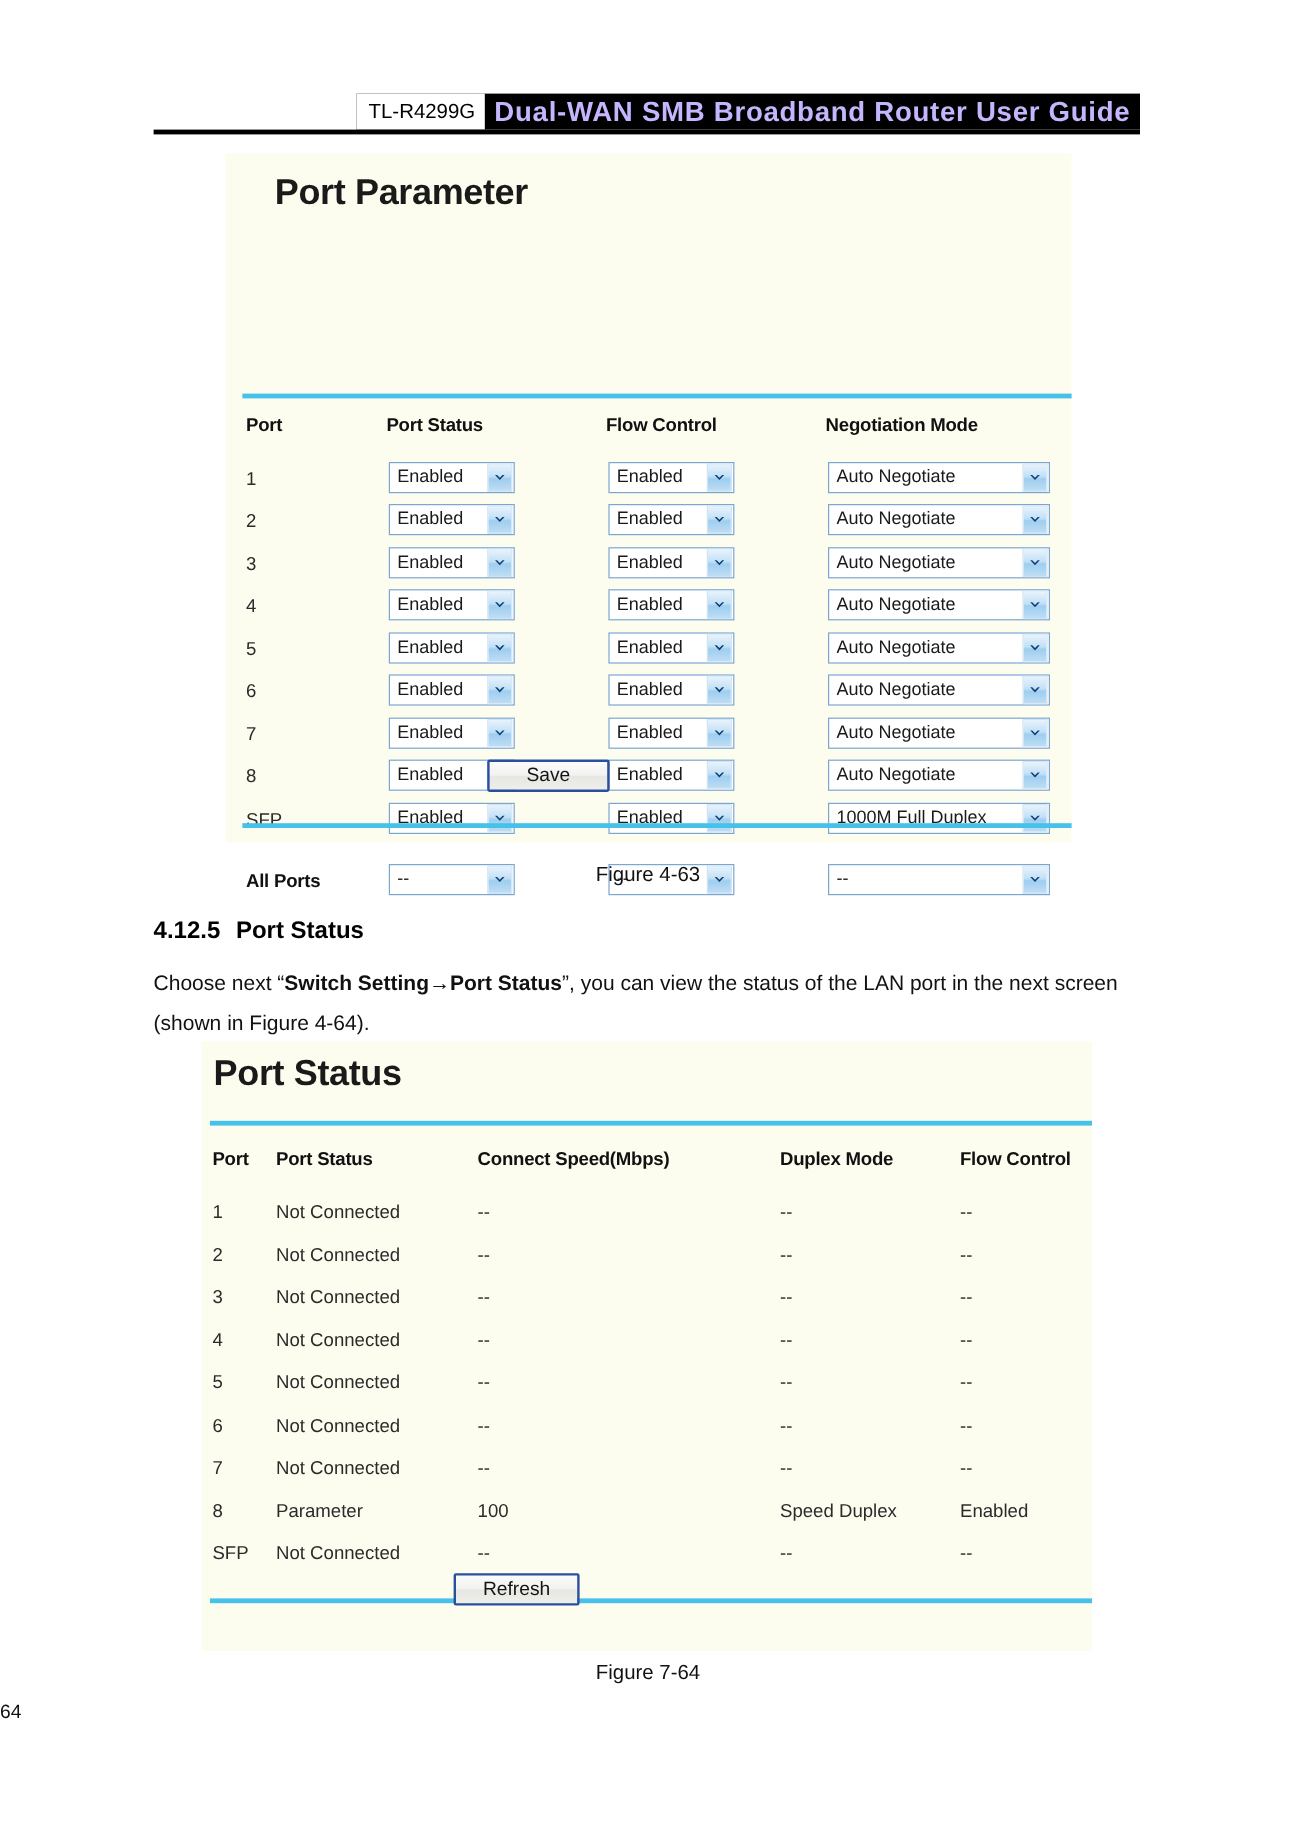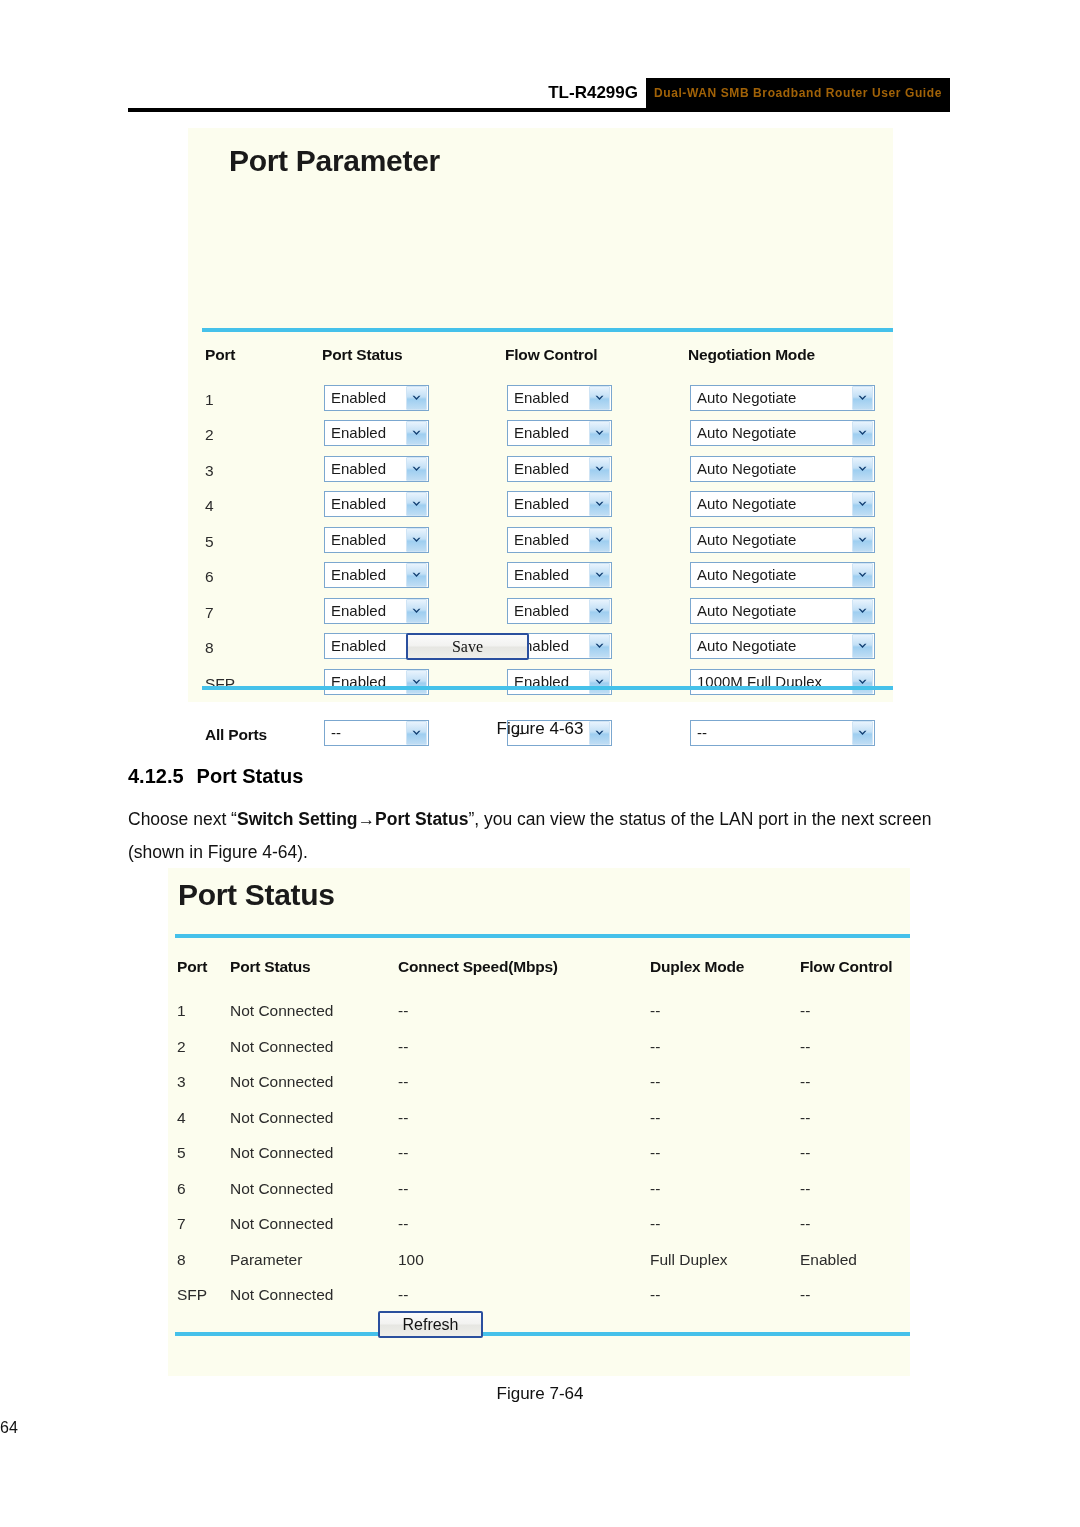--- a/index.html
+++ b/index.html
@@ -30,30 +30,30 @@
     top: 0;
     height: 30px;
     background: #000000;
     display: flex;
     align-items: center;
   }
   .header-model {
     color: #000000;
     background: #ffffff;
     font-size: 17px;
-    font-weight: bold;
+    font-weight: normal;
     letter-spacing: 0px;
     padding: 0 8px 0 10px;
     line-height: 30px;
     height: 30px;
     white-space: nowrap;
   }
   .header-title {
-    color: #a16207;
-    font-size: 12px;
+    color: #c4b5fd;
+    font-size: 23px;
     font-weight: bold;
     letter-spacing: 0.6px;
     padding: 0 8px 0 8px;
     line-height: 30px;
     height: 30px;
     white-space: nowrap;
   }
   .header-rule {
     position: absolute;
     left: 128px;
@@ -190,22 +190,21 @@
     color: #141414;
     display: flex;
     align-items: center;
     justify-content: center;
     letter-spacing: 0px;
     font-family: "Liberation Sans", sans-serif;
   }
   #save-button {
     left: 218px;
     top: 505px;
-    width: 123px;
-    font-family: Liberation Serif, serif;
+    width: 102px;
   }
   #refresh-button {
     left: 210px;
     top: 443px;
     width: 105px;
   }
 
   
   .figure-caption {
     position: absolute;
@@ -670,21 +669,21 @@
     <div class="ps-cell k0">7</div>
     <div class="ps-cell k1">Not Connected</div>
     <div class="ps-cell k2">--</div>
     <div class="ps-cell k3">--</div>
     <div class="ps-cell k4">--</div>
   </div>
   <div class="ps-row" style="top:376px">
     <div class="ps-cell k0">8</div>
     <div class="ps-cell k1">Parameter</div>
     <div class="ps-cell k2">100</div>
-    <div class="ps-cell k3">Full Duplex</div>
+    <div class="ps-cell k3">Speed Duplex</div>
     <div class="ps-cell k4">Enabled</div>
   </div>
   <div class="ps-row" style="top:411px">
     <div class="ps-cell k0">SFP</div>
     <div class="ps-cell k1">Not Connected</div>
     <div class="ps-cell k2">--</div>
     <div class="ps-cell k3">--</div>
     <div class="ps-cell k4">--</div>
   </div>
 

